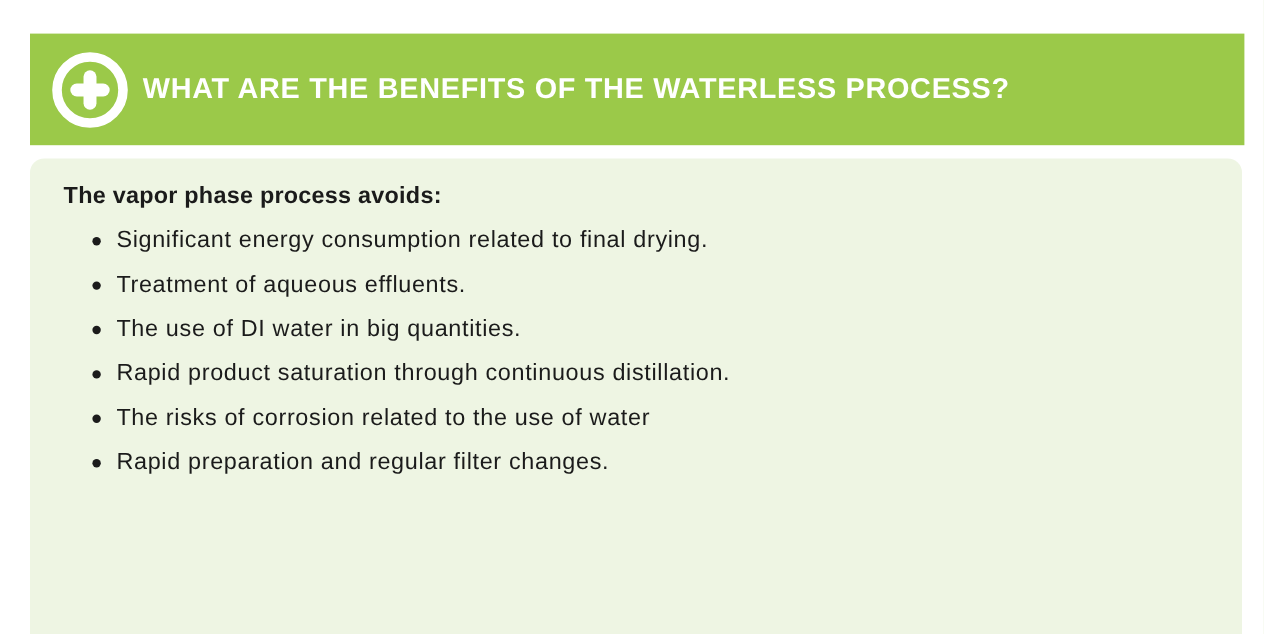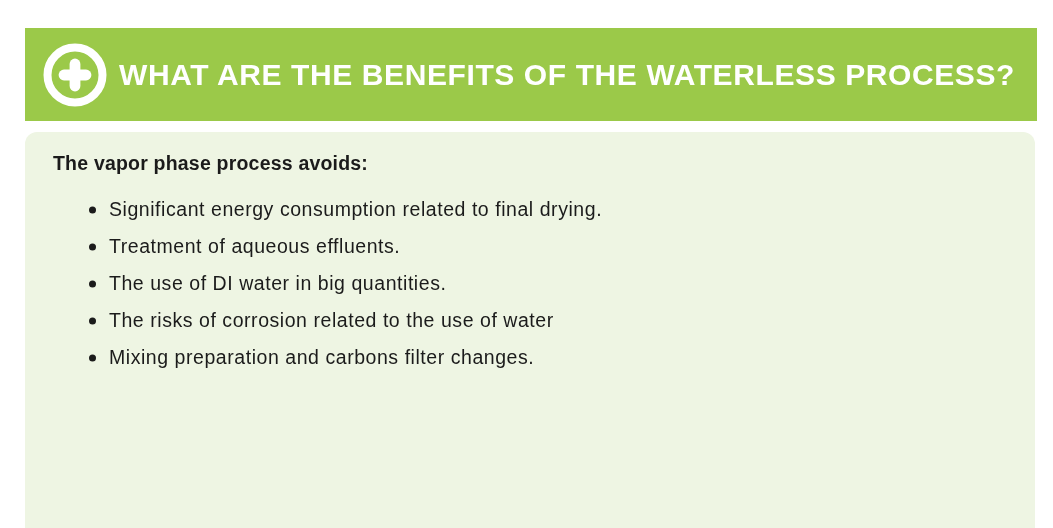--- a/index.html
+++ b/index.html
@@ -39,21 +39,21 @@
     width: 64px;
     height: 64px;
     margin-left: 18px;
     display: block;
   }
 
   #header-title {
     flex: 1 1 auto;
     margin-left: 12px;
     color: #ffffff;
-    font-size: 30px;
+    font-size: 24px;
     font-weight: bold;
     letter-spacing: 0.6px;
     line-height: 1;
     white-space: nowrap;
     font-family: "Liberation Sans", "DejaVu Sans", sans-serif;
   }
 
   
   #body-panel {
     position: absolute;
@@ -72,21 +72,21 @@
     font-size: 19.5px;
     font-weight: bold;
     letter-spacing: 0.2px;
     line-height: 1.2;
     margin: 0 0 7px 0;
     padding-left: 2px;
   }
 
   #benefits-list {
     list-style: none;
-    margin: 16px;
+    margin: 4px;
     padding: 0;
   }
 
   #benefits-list li {
     position: relative;
     color: #1b1b1b;
     font-size: 19.5px;
     line-height: 37px;
     letter-spacing: 0.55px;
     padding-left: 42px;
@@ -129,22 +129,26 @@
       <li>
         <span class="bullet-dot"></span>
         <span>Treatment of aqueous effluents.</span>
       </li>
       <li>
         <span class="bullet-dot"></span>
         <span>The use of DI water in big quantities.</span>
       </li>
       <li>
         <span class="bullet-dot"></span>
+        <span>Rapid product saturation through continuous distillation.</span>
+      </li>
+      <li>
+        <span class="bullet-dot"></span>
         <span>The risks of corrosion related to the use of water</span>
       </li>
       <li>
         <span class="bullet-dot"></span>
-        <span>Mixing preparation and carbons filter changes.</span>
+        <span>Rapid preparation and regular filter changes.</span>
       </li>
     </ul>
   </div>
 
 </div>
 
 </body></html>

